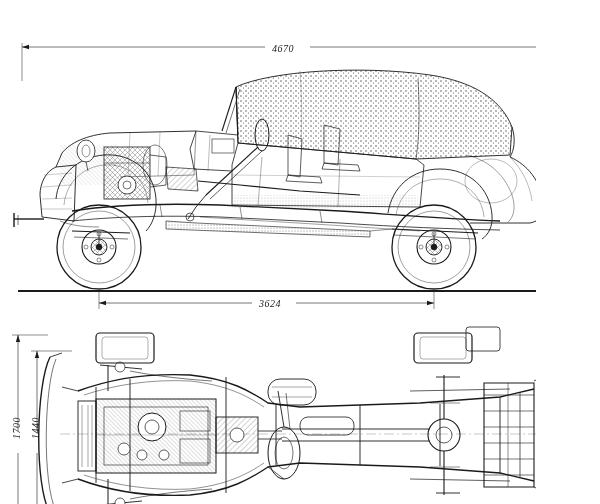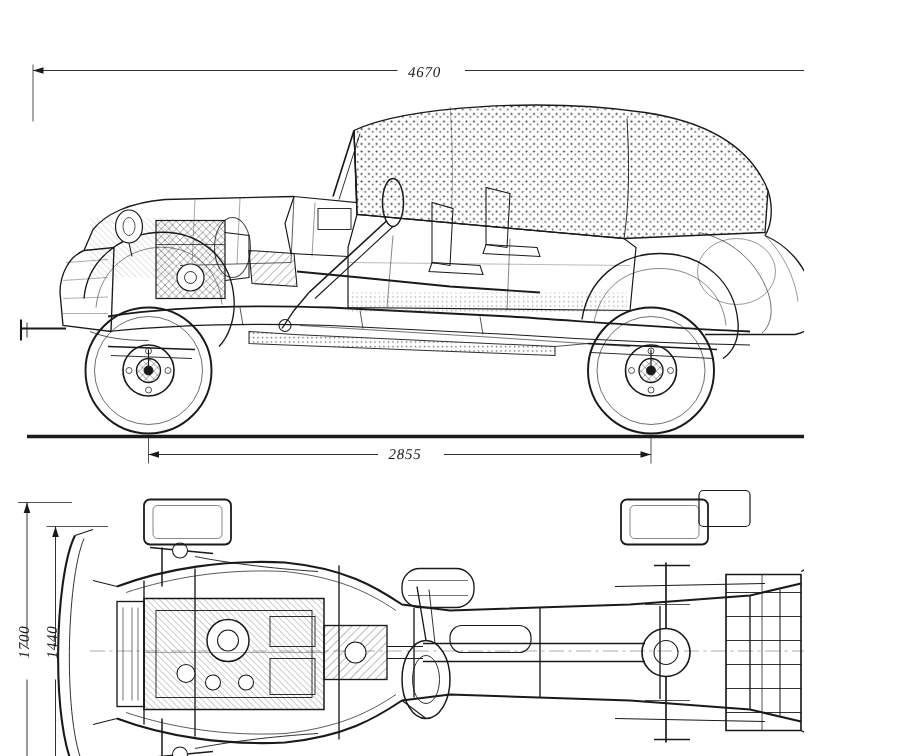--- a/index.html
+++ b/index.html
@@ -36,21 +36,21 @@
     top: 0;
   }
 </style>
 </head>
 <body>
 
 <div id="page">
 
   <div class="dim-label" style="left:272px; top:8px;">4670</div>
   <div class="dim-label vert" style="left:592px; top:168px; transform: rotate(-90deg);">1991</div>
-  <div class="dim-label" style="left:259px; top:263px;">2855</div>
+  <div class="dim-label" style="left:259px; top:263px;">3624</div>
   <div class="dim-label vert" style="left:11px; top:404px; transform: rotate(-90deg);">1700</div>
   <div class="dim-label vert" style="left:30px; top:404px; transform: rotate(-90deg);">1440</div>
 
   <svg class="svg-layer" width="600" height="504" viewBox="0 0 600 504">
     <defs>
       <pattern id="hatchDiag" width="4" height="4" patternUnits="userSpaceOnUse" patternTransform="rotate(45)">
         <line x1="0" y1="0" x2="0" y2="4" stroke="#4a4a4a" stroke-width="0.5"></line>
       </pattern>
       <pattern id="hatchDiag2" width="3" height="3" patternUnits="userSpaceOnUse" patternTransform="rotate(-45)">
         <line x1="0" y1="0" x2="0" y2="3" stroke="#5a5a5a" stroke-width="0.4"></line>

